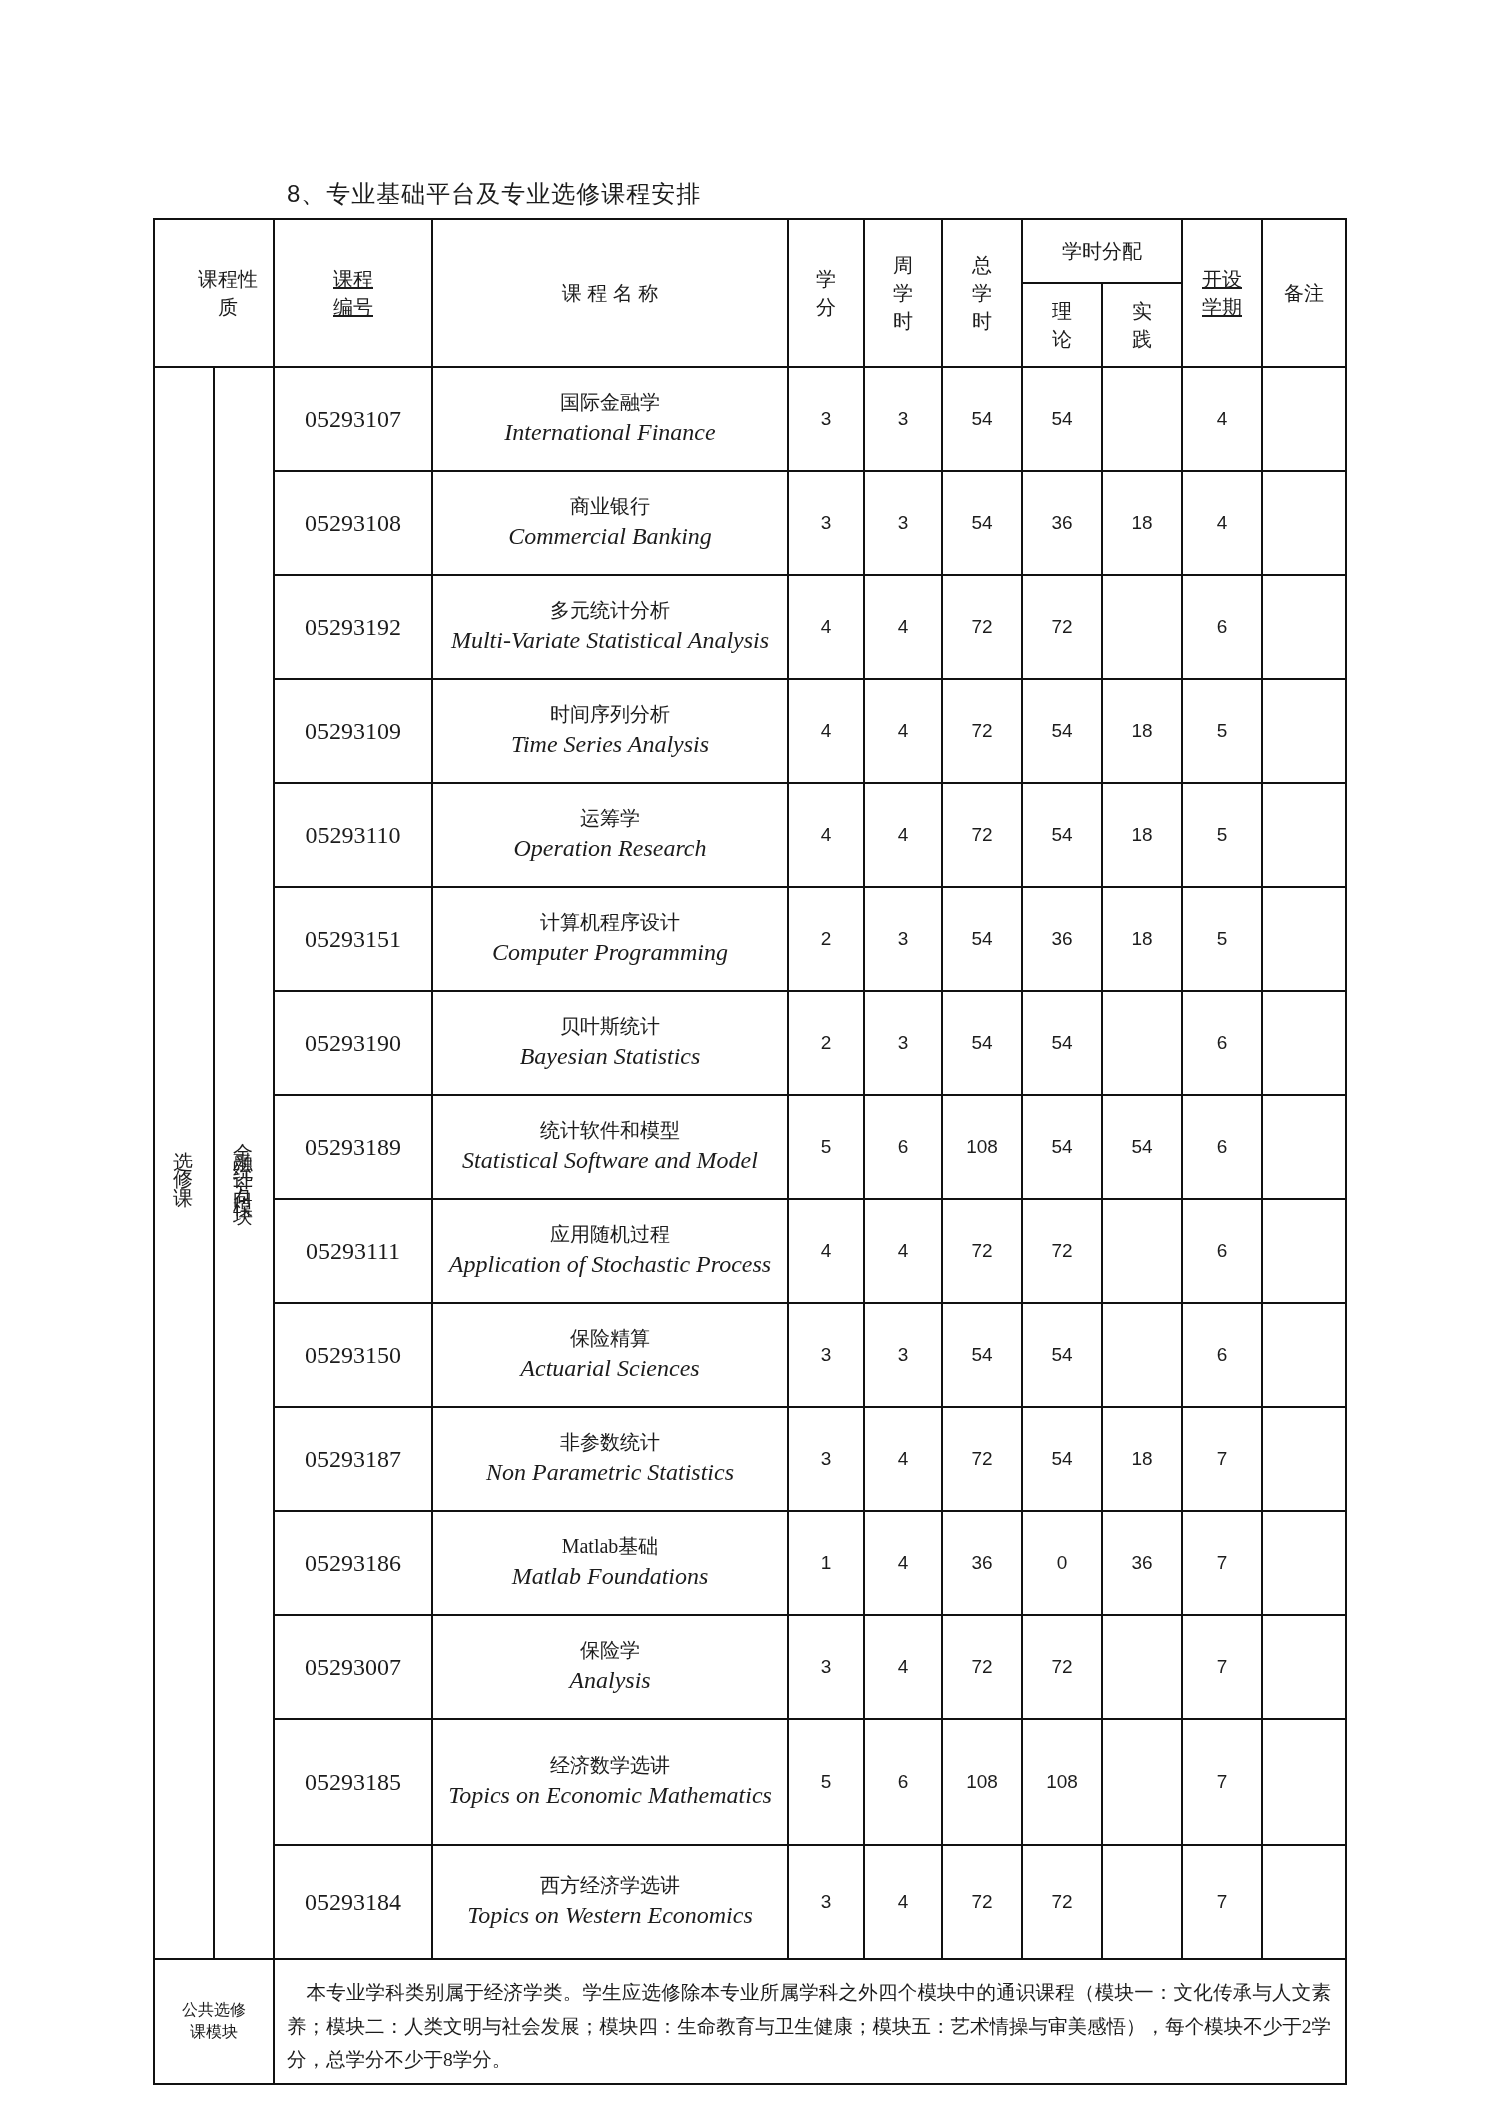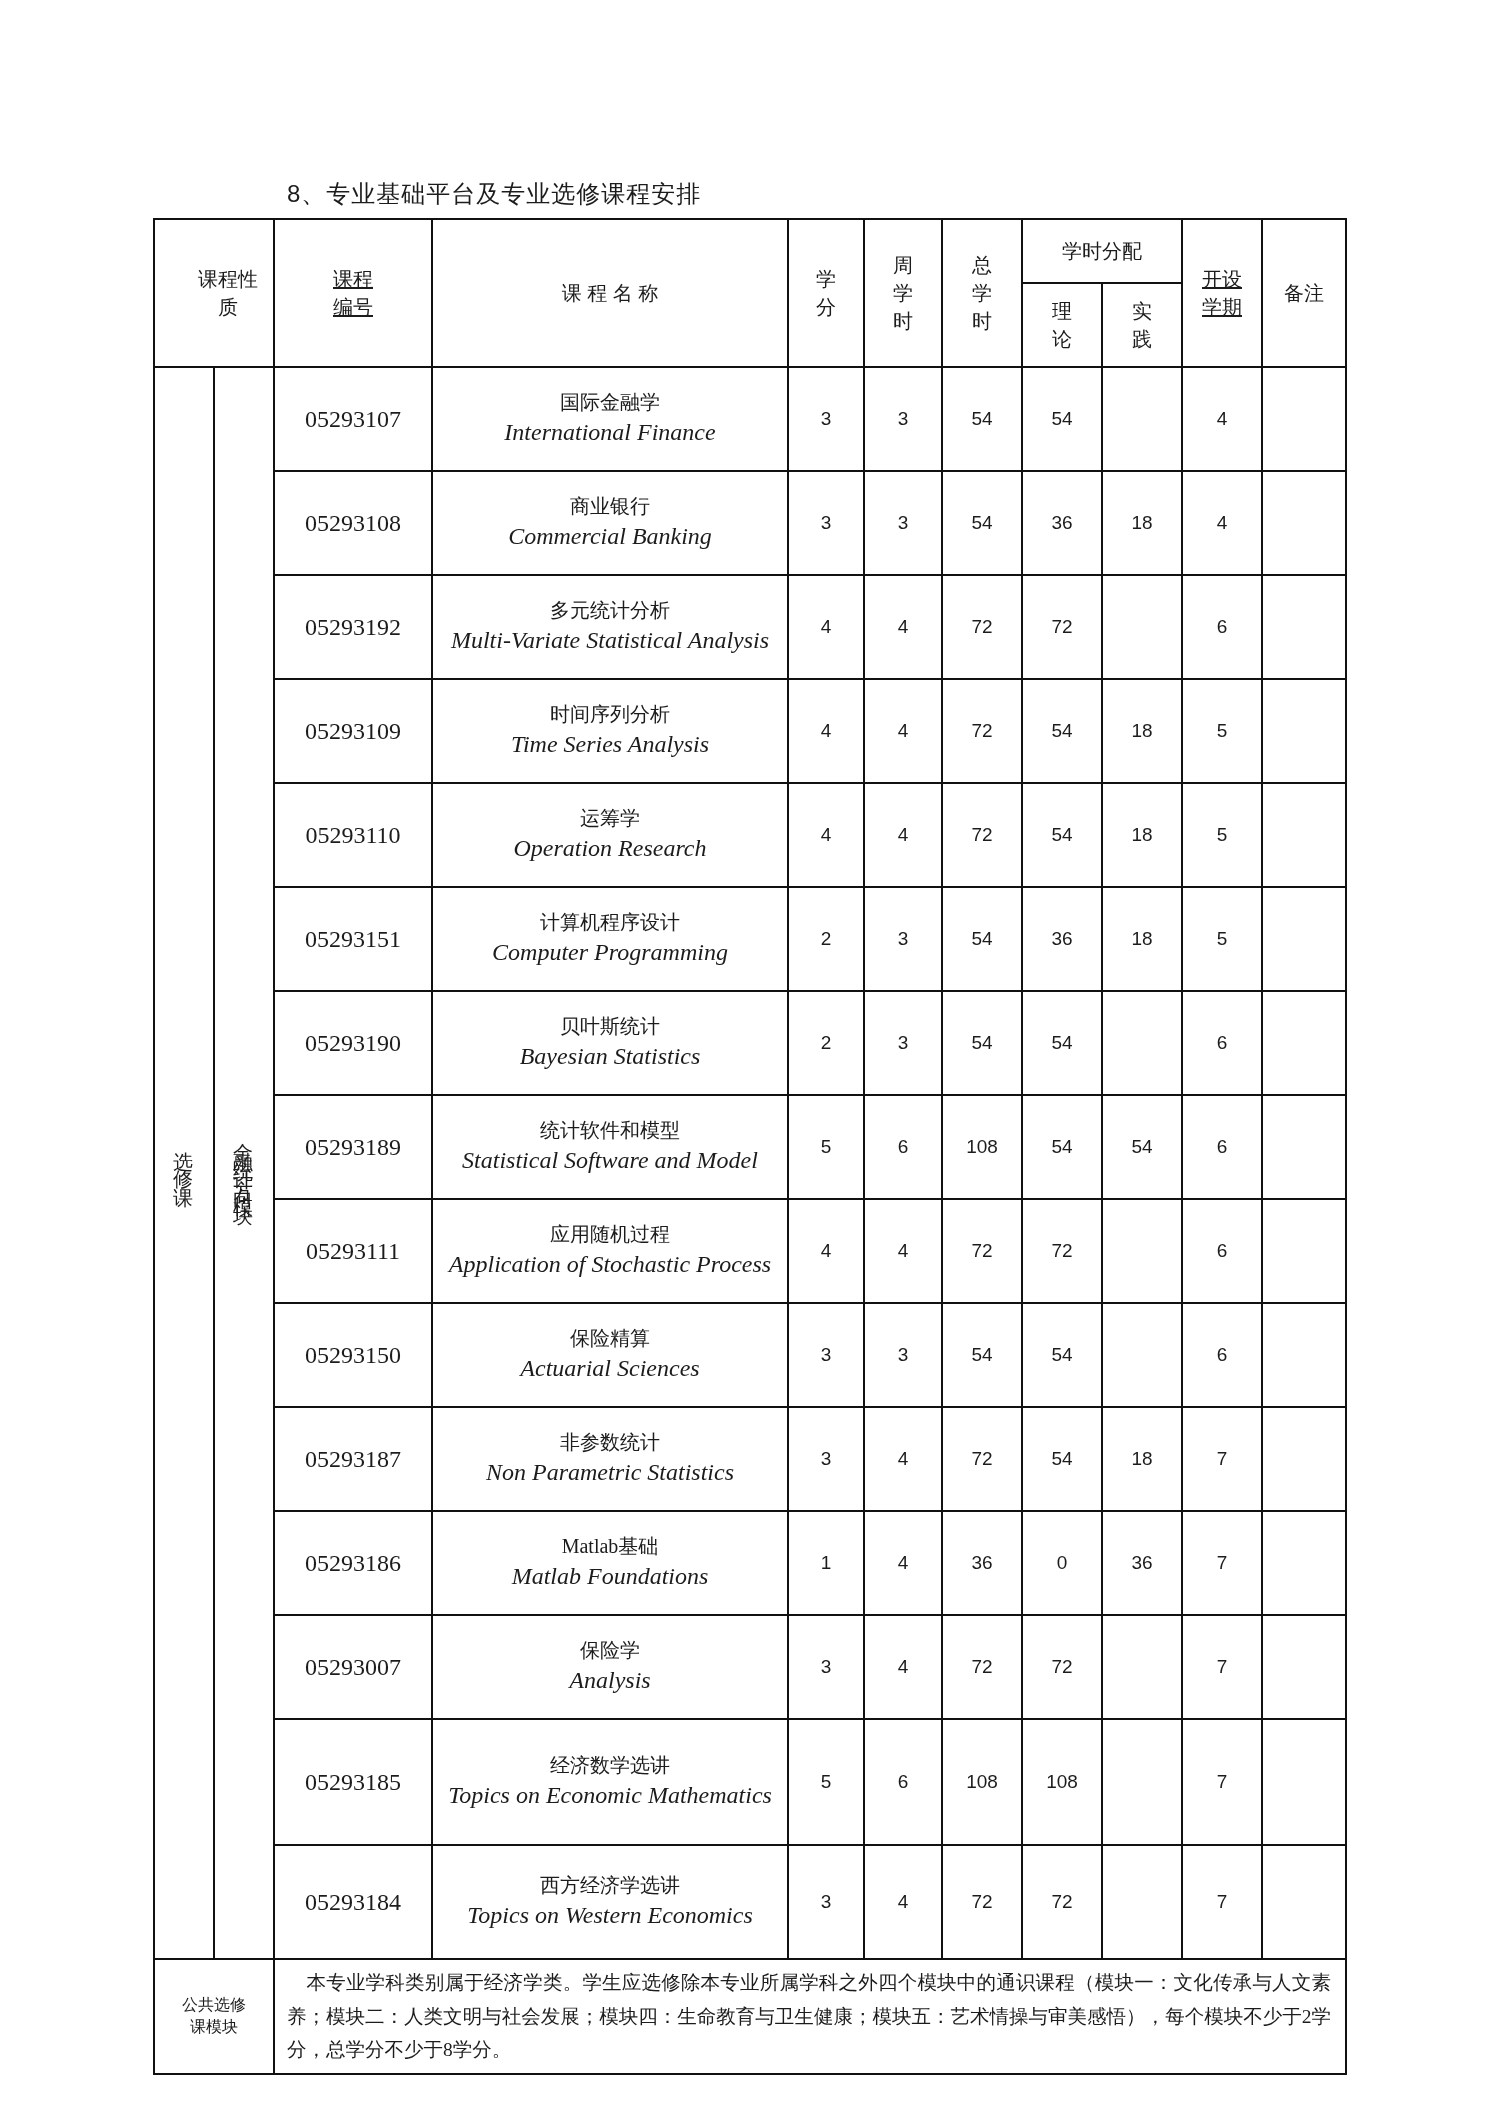--- a/index.html
+++ b/index.html
@@ -41,21 +41,21 @@
   td.vertical.nature{letter-spacing:0.9em;}
   td.name-cell{padding:16px 6px;}
   .name-zh{font-size:20px;line-height:1.35;}
   .name-en{font-size:24px;line-height:1.35;font-style:italic;}
   td.code-cell{font-size:24px;}
   td.num-cell{font-size:19px;}
   tfoot td{height:100px;}
   td.footer-label{font-size:16px;}
   td.footer-text{
     text-align:justify;font-size:19.5px;line-height:1.72;
-    padding:6px 14px 6px 12px;text-indent:1em;
+    padding:16px 14px 6px 12px;text-indent:1em;
   }
 </style>
 </head>
 <body>
 
 <h2 class="page-title">8、专业基础平台及专业选修课程安排</h2>
 
 <table class="course-table">
   <colgroup>
     <col style="width:60px">

